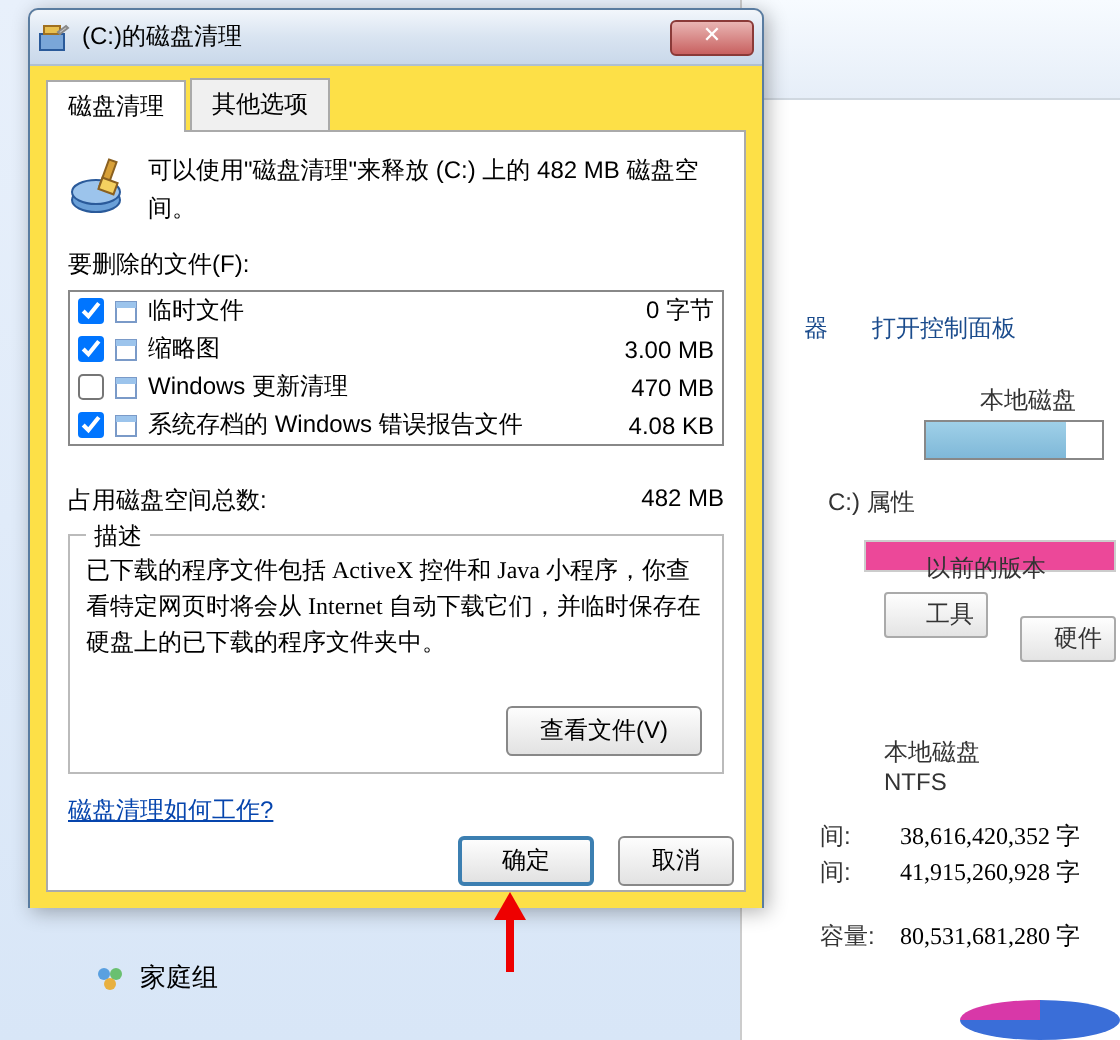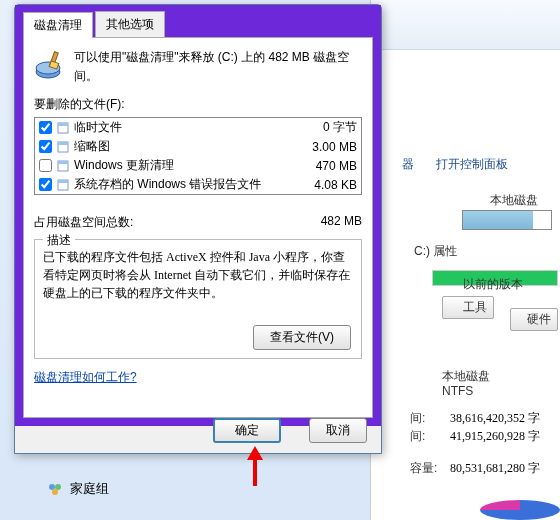--- a/index.html
+++ b/index.html
@@ -15,21 +15,21 @@
   .bg-disk::after { content:""; position:absolute; right:0; top:0; width:18px; height:100%; background:#fff; }
   .bg-btn { position: absolute; border: 1px solid #aaa; background: linear-gradient(#fefefe,#e4e4e4); text-align: right; padding: 2px 6px; font-size: 12px; color: #333; border-radius: 2px; }
   .pie { position:absolute; left:480px; top:490px; width:80px; height:40px; border-radius:50%; background: conic-gradient(#3a6ed8 0 270deg, #d838a8 270deg 360deg); transform: scaleY(0.5); }
   
   .dialog { position: absolute; left: 14px; top: 4px; width: 368px; height: 450px; border: 1px solid #5a7ca0; border-radius: 5px 5px 0 0; background: #f0f0f0; box-shadow: 2px 2px 10px rgba(0,0,0,0.3); }
   .titlebar { height: 28px; background: linear-gradient(#f2f6fb,#d9e4f1,#c9d8ea); border-bottom: 1px solid #b0c0d0; border-radius: 5px 5px 0 0; display: flex; align-items: center; padding: 0 4px; }
   .titlebar .ticon { width: 16px; height: 16px; margin-right: 6px; display:inline-block; }
   .titlebar .ttext { font-size: 12px; color: #000; }
   .close-btn { margin-left: auto; width: 42px; height: 18px; background: linear-gradient(#e9b5b3,#c86160); border: 1px solid #8a3a38; border-radius: 3px; color: #fff; text-align: center; line-height: 15px; font-size: 11px; }
   
-  .client { padding: 6px 8px 8px 8px; background: #6d28d9; }
+  .client { padding: 6px 8px 8px 8px; background: #fde047; }
   .tabs { display: flex; border-bottom: 1px solid #aaa; }
   .tab { padding: 4px 10px; border: 1px solid #aaa; border-bottom: none; background: #fff; margin-right: 2px; font-size: 12px; position: relative; top: 1px; }
   .tab.inactive { background: #f0f0f0; top: 0; }
   .tabbody { border: 1px solid #aaa; border-top: none; background: #fff; padding: 10px; height: 380px; position: relative; }
   
   .inforow { display: flex; align-items: flex-start; margin-bottom: 10px; }
   .bigicon { width: 32px; height: 32px; margin-right: 8px; flex-shrink:0; }
   .infotext { font-size: 12px; line-height: 1.6; }
   
   .listlabel { font-size: 12px; margin-bottom: 4px; }
@@ -46,21 +46,21 @@
   .group .legend { position: absolute; top: -8px; left: 8px; background: #fff; padding: 0 4px; font-size: 12px; }
   .group .desc { font-size: 12px; font-family: "SimSun"; line-height: 1.5; }
   .group .viewbtn { position: absolute; right: 10px; bottom: 8px; }
   
   .winbtn { border: 1px solid #888; background: linear-gradient(#fdfdfd,#e2e2e2); padding: 3px 16px; font-size: 12px; border-radius: 3px; cursor: default; }
   .winbtn.primary { border: 2px solid #3c7fb1; padding: 2px 20px; }
   
   .linkrow { margin-top: 10px; }
   .linkrow a { color: #0645ad; text-decoration: underline; font-size: 12px; }
   
-  .btnrow { position: absolute; bottom: 10px; right: 14px; display: flex; gap: 28px; }
+  .btnrow { position: absolute; bottom: 10px; right: 14px; display: flex; gap: 12px; }
   
   .arrow { position: absolute; left: 253px; top: 450px; width: 4px; height: 36px; background: #e00; }
   .arrow::before { content:""; position:absolute; left:-6px; top:-12px; border:8px solid transparent; border-bottom:14px solid #e00; }
   
   .homegroup { position: absolute; left: 46px; top: 480px; display: flex; align-items: center; font-size: 13px; }
   .homegroup .hicon { width: 18px; height: 18px; margin-right: 6px; }
   
   svg { display: block; }
 </style>
 </head>
@@ -69,36 +69,47 @@
 <div class="backdrop"></div>
 
 <div class="bg-panel">
   <div class="bg-hdr"></div>
 </div>
 <span class="bg-item" style="left:402px; top:156px;">器</span>
 <span class="bg-item" style="left:436px; top:156px;">打开控制面板</span>
 <span class="bg-item bg-label" style="left:490px; top:192px;">本地磁盘 (D:)</span>
 <div class="bg-disk"></div>
 <span class="bg-item bg-label" style="left:414px; top:243px;">C:) 属性</span>
-<div style="position:absolute; left:432px; top:270px; right:2px; height:16px; border:1px solid #ccc; background:#22c55e;">
+<div style="position:absolute; left:432px; top:270px; right:2px; height:16px; border:1px solid #ccc; background:#ec4899;">
   <span class="bg-item bg-label" style="left:30px; top:5px; position:absolute;">以前的版本</span>
 </div>
 <span class="bg-btn" style="left:442px; top:296px; width:52px;">工具</span>
 <span class="bg-btn" style="left:510px; top:308px; width:48px;">硬件</span>
 <span class="bg-item bg-label" style="left:442px; top:368px;">本地磁盘</span>
 <span class="bg-item bg-label" style="left:442px; top:384px;">NTFS</span>
 <span class="bg-item bg-label" style="left:410px; top:410px;">间:</span>
 <span class="bg-item bg-num" style="left:450px; top:410px;">38,616,420,352  字</span>
 <span class="bg-item bg-label" style="left:410px; top:428px;">间:</span>
 <span class="bg-item bg-num" style="left:450px; top:428px;">41,915,260,928  字</span>
 <span class="bg-item bg-label" style="left:410px; top:460px;">容量:</span>
 <span class="bg-item bg-num" style="left:450px; top:460px;">80,531,681,280  字</span>
 <div class="pie"></div>
 
 <div class="dialog">
+  <div class="titlebar">
+    <span class="ticon">
+      <svg viewBox="0 0 16 16">
+          <rect x="1" y="6" width="12" height="8" fill="#7aa6d8" stroke="#2a5a9a"></rect>
+          <rect x="3" y="2" width="8" height="4" fill="#e8c050" stroke="#a07020"></rect>
+          <path d="M10 5 l4 -3 l1 1 l-4 3 z" fill="#ccc" stroke="#888"></path>
+        </svg>
+    </span>
+    <span class="ttext">(C:)的磁盘清理</span>
+    <div class="close-btn">✕</div>
+  </div>
   <div class="client">
     <div class="tabs">
       <div class="tab">磁盘清理</div>
       <div class="tab inactive">其他选项</div>
     </div>
     <div class="tabbody">
       <div class="inforow">
         <span class="bigicon">
           <svg viewBox="0 0 32 32">
               <ellipse cx="14" cy="24" rx="12" ry="6" fill="#6aa0d8" stroke="#2a5a9a"></ellipse>

